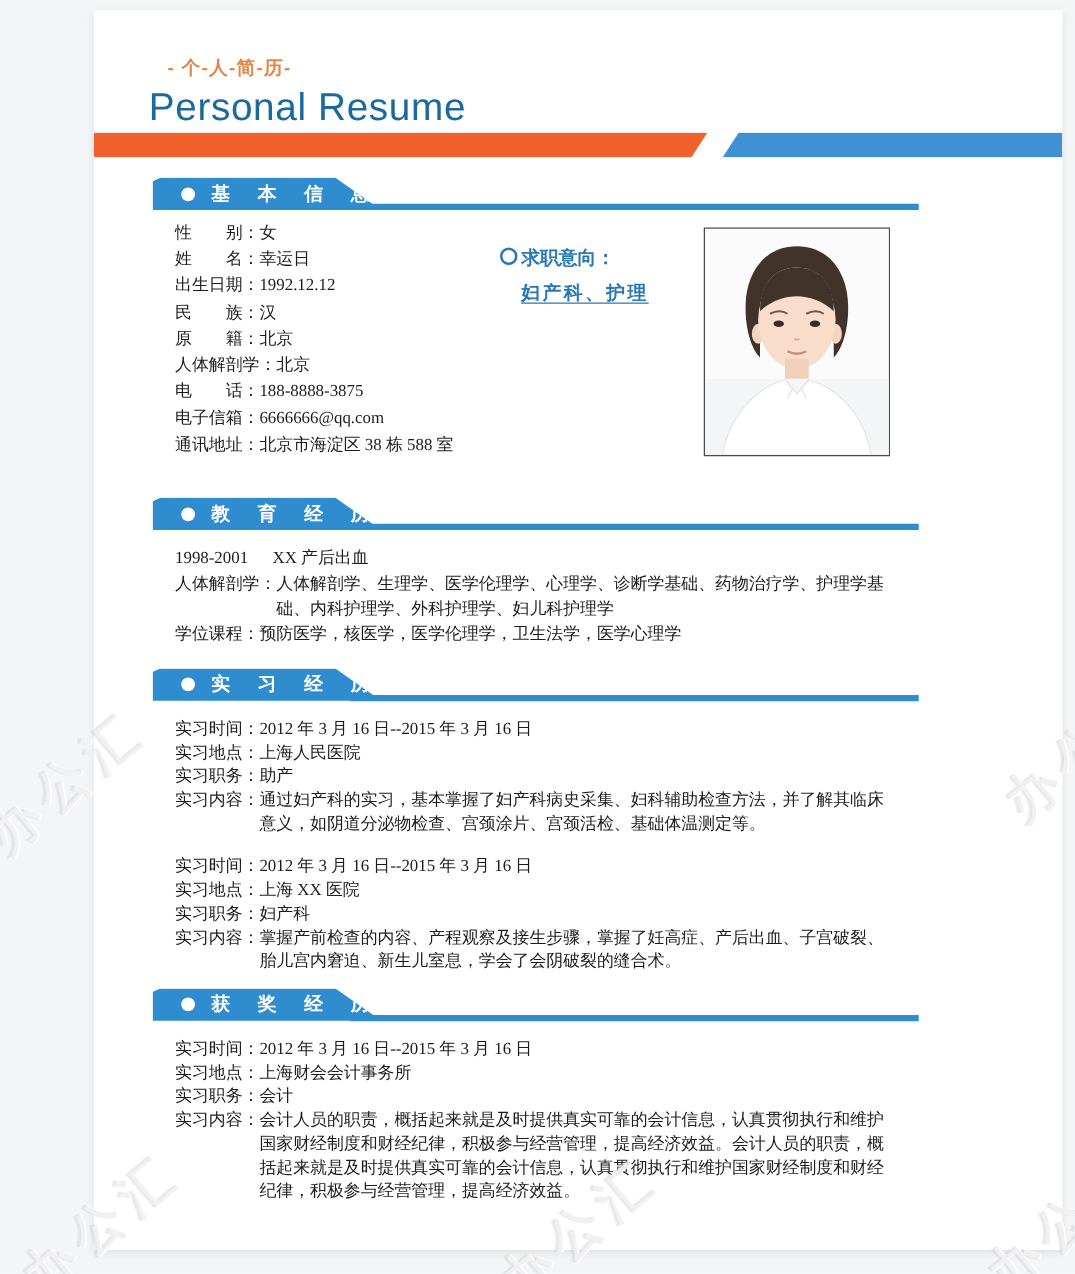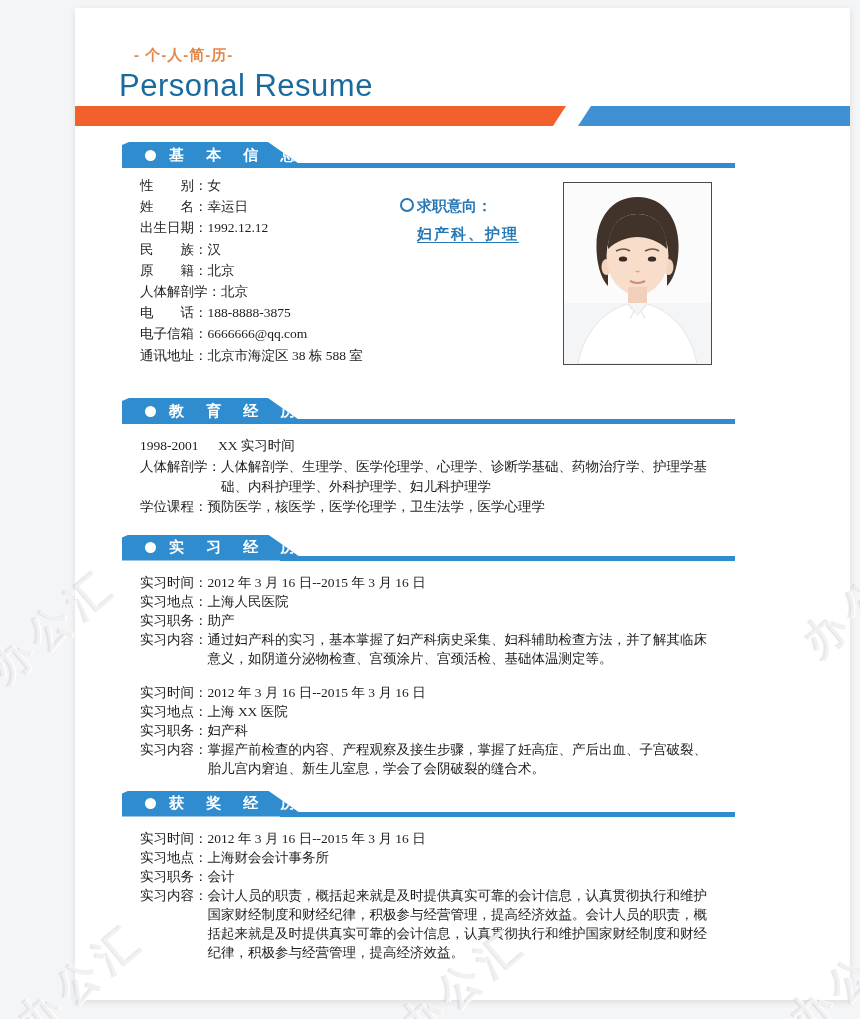--- a/index.html
+++ b/index.html
@@ -187,21 +187,21 @@
       <div class="sec-tab">
         <span class="bullet"></span>
         <span class="sec-title">教 育 经 历</span>
       </div>
       <div class="sec-line"></div>
     </div>
   </div>
   <div class="edu-body">
     <div class="edu-period-row">
       <span class="edu-period">1998-2001</span>
-      <span>XX 实习时间</span>
+      <span>XX 产后出血</span>
     </div>
     <div class="row">
         <span class="lbl">人体解剖学：</span>
         <span class="val">人体解剖学、生理学、医学伦理学、心理学、诊断学基础、药物治疗学、护理学基础、内科护理学、外科护理学、妇儿科护理学</span>
       </div>
     <div class="row">
         <span class="lbl">学位课程：</span>
         <span class="val">预防医学，核医学，医学伦理学，卫生法学，医学心理学</span>
       </div>
   </div>

